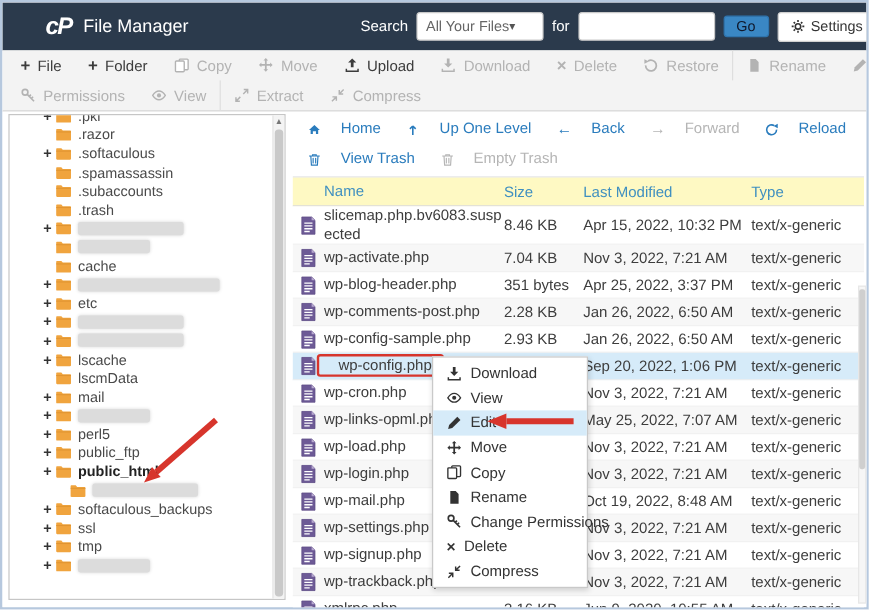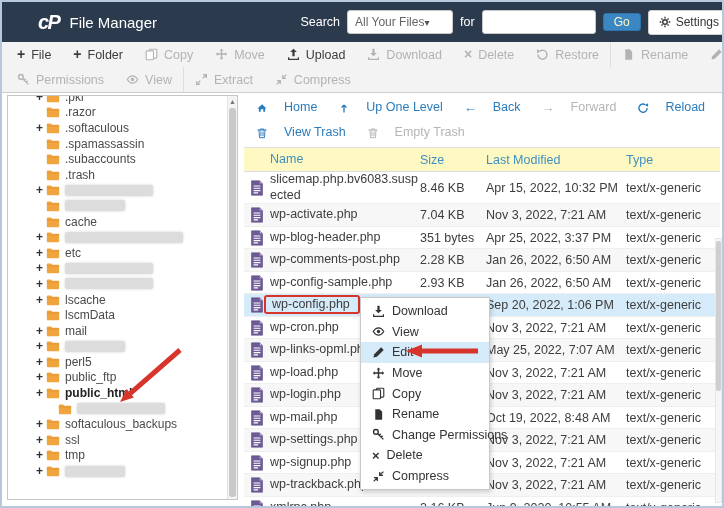--- a/index.html
+++ b/index.html
@@ -9,21 +9,21 @@
 
   
   .topbar{height:40px;background:#2b3a4c;display:flex;align-items:center;padding:0 8px 0 36px;gap:10px;}
   .logo{color:#fff;font-style:italic;font-weight:bold;font-size:20px;letter-spacing:-1.5px;}
   .app-title{color:#fff;font-size:15px;}
   .search-area{margin-left:auto;display:flex;align-items:center;gap:7px;color:#fff;font-size:12.5px;}
   .fake-select{background:#fff;border:1px solid #c9c9c9;border-radius:3px;width:106px;height:24px;
       display:flex;align-items:center;justify-content:flex-start;padding:0 7px;color:#666;font-size:12px;cursor:pointer;}
   .chev{font-size:10px;color:#555;}
   .search-input{width:114px;height:24px;border:1px solid #c9c9c9;border-radius:3px;padding:0 6px;font-size:12px;}
-  .go-btn{background:#3a87c4;color:#fef9c3;border:1px solid #2f74ad;border-radius:3px;height:18px;padding:0 10px;
+  .go-btn{background:#3a87c4;color:#0f172a;border:1px solid #2f74ad;border-radius:3px;height:18px;padding:0 10px;
       font-size:12px;display:flex;align-items:center;cursor:pointer;}
   .settings-btn{background:#fff;color:#333;border:1px solid #d0d0d0;border-radius:3px;height:25px;padding:0 10px;
       font-size:12px;display:flex;align-items:center;gap:5px;cursor:pointer;margin-right:-16px;flex:none;}
 
   
   .toolbar{background:#f3f3f3;border-bottom:1px solid #cfcfcf;}
   .tb-row{display:flex;align-items:center;height:25px;padding:0 4px;}
   .tb-item{display:flex;align-items:center;gap:6px;padding:0 11px;font-size:12.5px;color:#3c3c3c;height:100%;cursor:pointer;white-space:nowrap;}
   .tb-item.disabled{color:#b3b3b3;cursor:default;}
   .tb-item .ic{width:13px;height:13px;flex:none;}
@@ -61,21 +61,21 @@
   .c-icon{width:26px;display:flex;justify-content:center;flex:none;}
   .c-name{width:150px;flex:none;word-break:break-all;line-height:1.25;}
   .c-size{width:66px;flex:none;}
   .c-mod{width:140px;flex:none;}
   .c-type{flex:1;}
   .t-body .t-row{display:flex;align-items:center;min-height:22.5px;font-size:12.5px;color:#3d3d3d;
       border-bottom:1px solid #efefef;cursor:pointer;background:#fff;}
   .t-body .t-row:nth-child(even){background:#f7f7f7;}
   .t-body .t-row.hl{background:#d6ebf9;}
   .file-ic{width:14px;height:16px;}
-  .name-text.redbox{border:2px solid #d7352c;border-radius:3px;padding:0 8px 1px 6px;margin-left:-6px;}
+  .name-text.redbox{border:2px solid #d7352c;border-radius:3px;padding:0 8px 1px 16px;margin-left:-6px;}
 
   .main-scroll{position:absolute;right:0;top:145px;bottom:3px;width:7px;background:#f6f6f6;border:1px solid #e7e7e7;}
   .main-scroll .thumb{position:absolute;top:2px;left:0;width:5px;height:150px;background:#cfcfcf;border-radius:2px;}
 
   
   .menu{position:absolute;left:358px;top:295px;width:130px;background:#fff;border:1px solid #c9c9c9;
       box-shadow:1px 2px 5px rgba(0,0,0,.18);z-index:5;padding:3px 0;}
   .menu-item{display:flex;align-items:center;gap:7px;height:20.6px;padding:0 11px;font-size:12.5px;color:#333;cursor:pointer;white-space:nowrap;}
   .menu-item.hl{background:#d6ebf9;}
   .menu-item .ic{width:13px;height:13px;flex:none;color:#333;}

